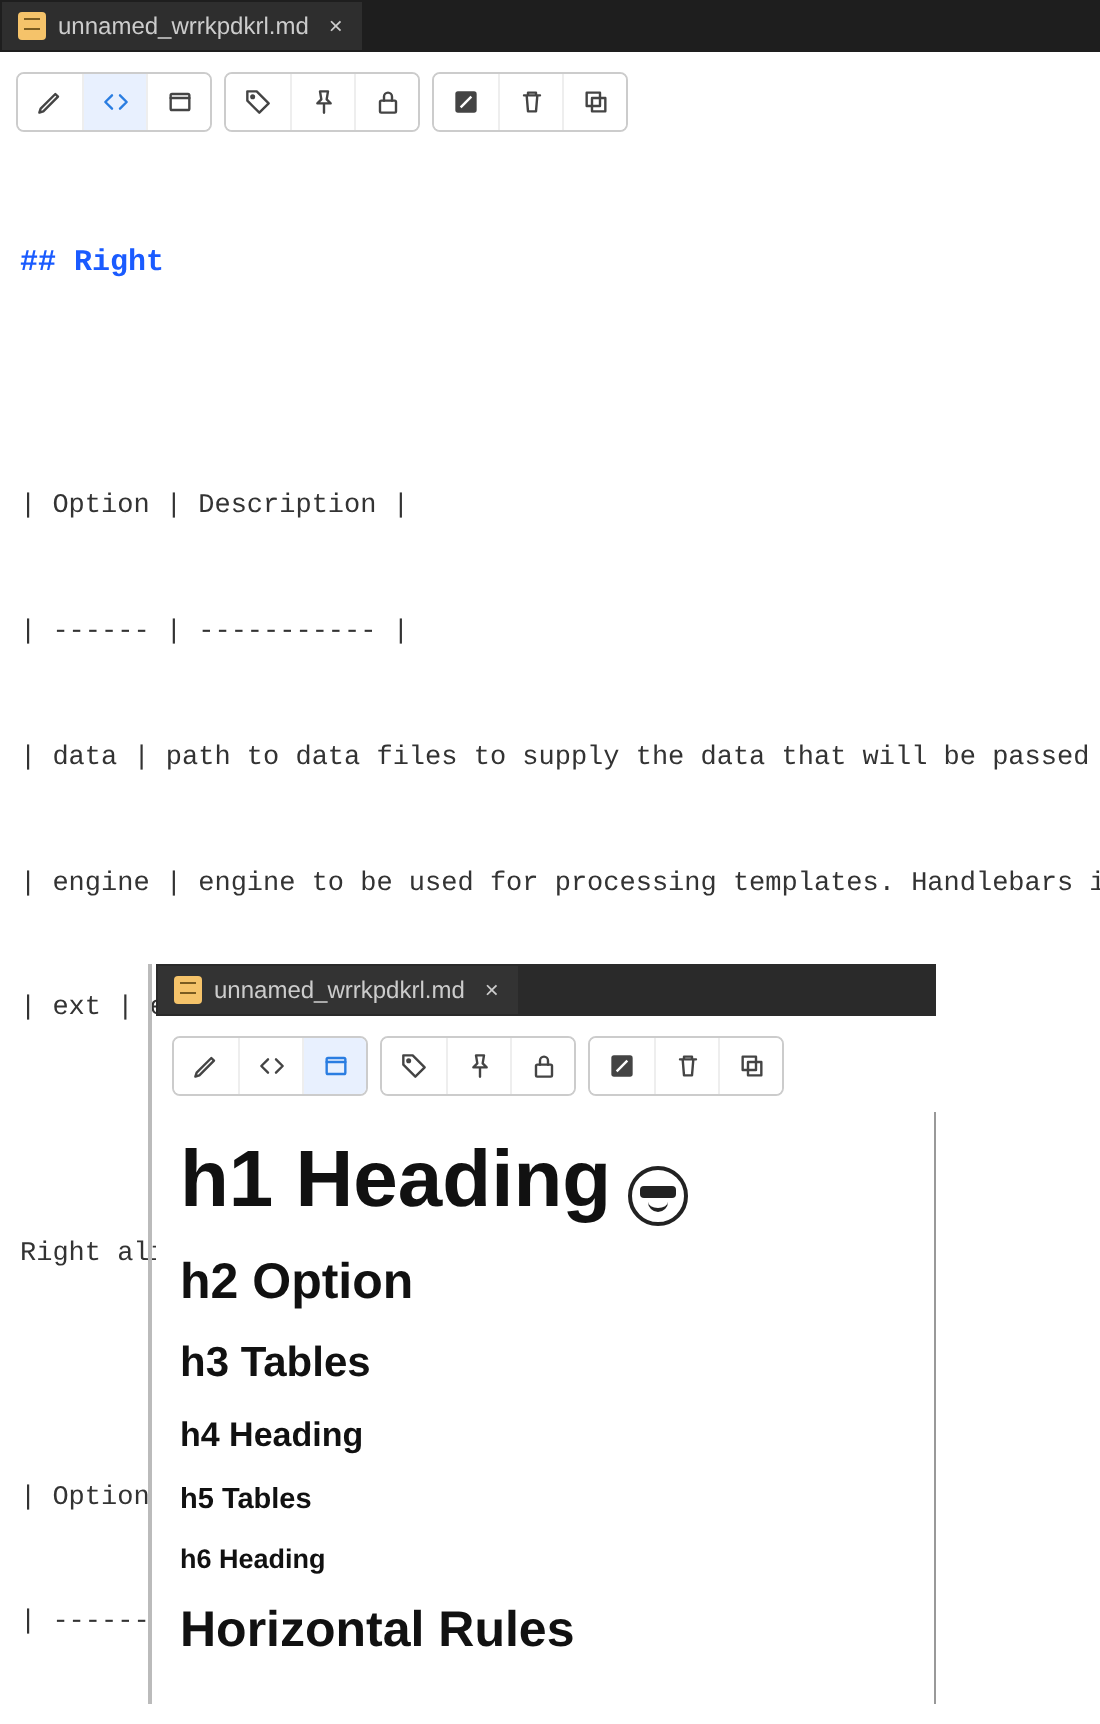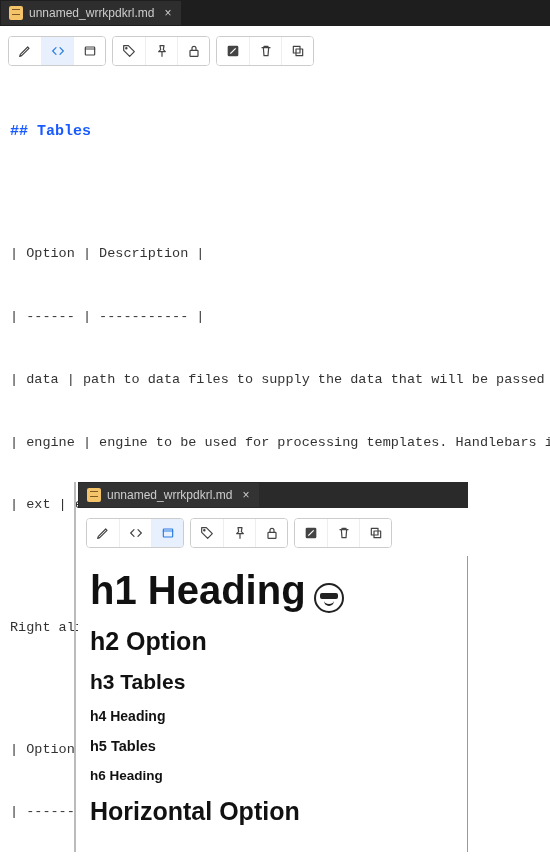--- a/index.html
+++ b/index.html
@@ -119,21 +119,21 @@
     background: #bbb;
   }
 
   .preview {
     padding: 6px 12px 4px 12px;
     color: #111;
   }
   .preview h1 { font-size: 40px; font-weight: 800; margin: 6px 0 4px; display:flex; align-items:flex-end; gap:8px;}
   .preview h2 { font-size: 25px; font-weight: 800; margin: 14px 0 4px; }
   .preview h3 { font-size: 21px; font-weight: 700; margin: 14px 0 4px; }
-  .preview h4 { font-size: 14px; font-weight: 700; margin: 14px 0 4px; }
+  .preview h4 { font-size: 17px; font-weight: 700; margin: 14px 0 4px; }
   .preview h5 { font-size: 14.5px; font-weight: 700; margin: 14px 0 4px; }
   .preview h6 { font-size: 13.5px; font-weight: 700; margin: 14px 0 4px; }
   .preview .hr-title { font-size: 25px; font-weight: 800; margin-top: 14px; }
   .emoji {
     display:inline-block; width:30px; height:30px; border:2.5px solid #222; border-radius:50%;
     position:relative;
   }
   .emoji::before{ 
     content:""; position:absolute; left:4px; right:4px; top:8px; height:6px; background:#222; border-radius:2px;
   }
@@ -213,21 +213,21 @@
     <div class="btn">
       <svg viewBox="0 0 24 24">
           <rect class="ico" x="5" y="5" width="10" height="10"></rect>
           <rect class="ico" x="9" y="9" width="10" height="10"></rect>
         </svg>
     </div>
   </div>
 </div>
 
 <div class="source-pane">
-  <div class="source-heading">## Tables</div>
+  <div class="source-heading">## Right</div>
   <div class="source-blank"></div>
   <div class="source-line">| Option | Description |</div>
   <div class="source-line">| ------ | ----------- |</div>
   <div class="source-line">| data   | path to data files to supply the data that will be passed into templates. |</div>
   <div class="source-line">| engine | engine to be used for processing templates. Handlebars is the default. |</div>
   <div class="source-line">| ext    | extension to be used for dest files. |</div>
   <div class="source-blank"></div>
   <div class="source-line">Right aligned columns</div>
   <div class="source-blank"></div>
   <div class="source-line">| Option | Description |</div>
@@ -309,15 +309,15 @@
   <div class="preview">
     <h1>
       <span>h1 Heading</span>
       <span class="emoji"></span>
     </h1>
     <h2>h2 Option</h2>
     <h3>h3 Tables</h3>
     <h4>h4 Heading</h4>
     <h5>h5 Tables</h5>
     <h6>h6 Heading</h6>
-    <div class="hr-title">Horizontal Option</div>
+    <div class="hr-title">Horizontal Rules</div>
   </div>
 </div>
 
 </body></html>

